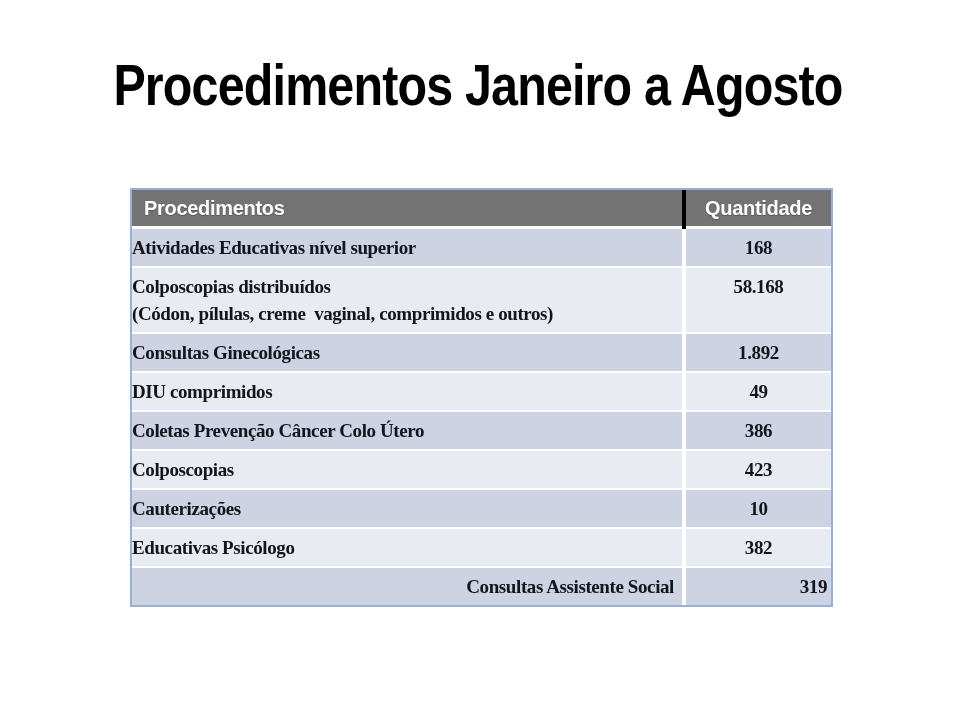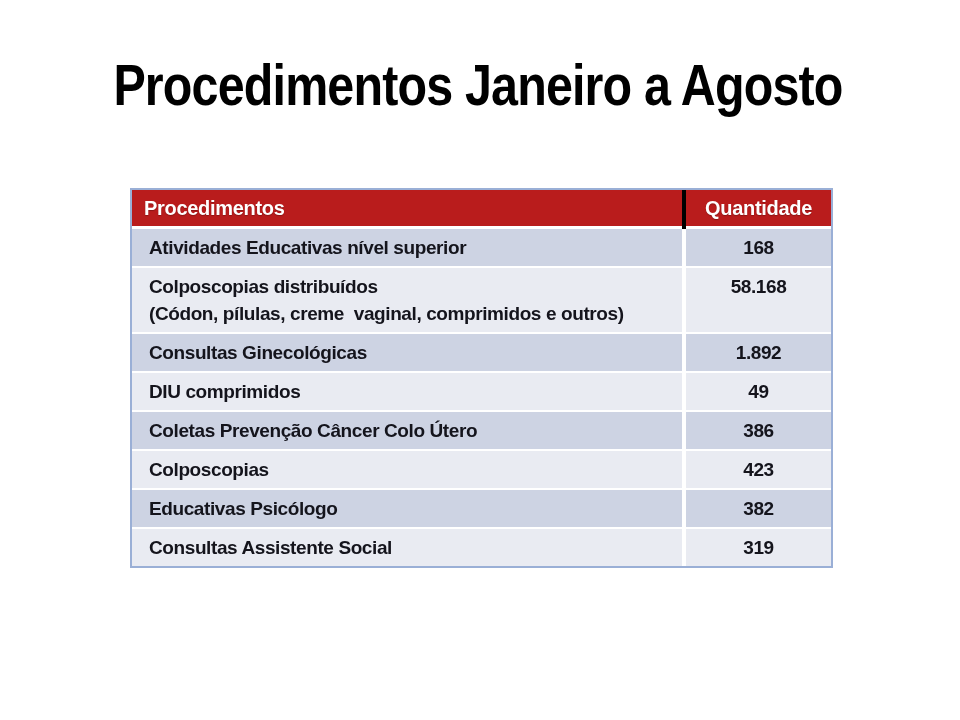--- a/index.html
+++ b/index.html
@@ -40,54 +40,55 @@
     }
     table.proc-table {
       width: 100%;
       border-collapse: collapse;
       table-layout: fixed;
     }
     table.proc-table th.proc-col { width: auto; }
     table.proc-table th.qty-col  { width: 147px; }
 
     thead th {
-      background: #b91c1c;
+      background: #737373;
       color: #ffffff;
       font-size: 20px;
       font-weight: bold;
       letter-spacing: -0.3px;
       text-align: left;
       padding: 7px 12px 6px 12px;
       border-bottom: 3px solid #ffffff;
       vertical-align: middle;
       text-shadow: 0 1px 1px rgba(0,0,0,0.25);
     }
     thead th.qty-col {
       text-align: center;
       border-left: 4px solid #000000;
     }
     tbody td {
       font-size: 19px;
       font-weight: bold;
       letter-spacing: -0.4px;
       color: #14141C;
-      padding: 5px 8px 5px 17px;
+      padding: 5px 8px 5px 0;
       border-bottom: 2px solid #ffffff;
       vertical-align: top;
       line-height: 27px;
+      font-family: Liberation Serif, serif;
     }
     tbody td.qty {
       text-align: center;
       border-left: 4px solid #ffffff;
       padding-left: 4px;
       padding-right: 4px;
     }
     tbody tr:nth-child(odd) td  { background: #CDD3E3; }
     tbody tr:nth-child(even) td { background: #E9EBF2; }
-    tbody tr:last-child td { border-bottom: none; }
+    tbody tr:last-child td { border-bottom: none; text-align: right; }
     .line {
       display: block;
       white-space: pre-wrap;
     }
   </style>
 </head>
 <body>
 
 <div class="slide">
 
@@ -139,20 +140,27 @@
         </tr>
         <tr>
           <td class="proc">
             <span class="line">Colposcopias</span>
             <span class="line"></span>
           </td>
           <td class="qty">423</td>
         </tr>
         <tr>
           <td class="proc">
+            <span class="line">Cauterizações</span>
+            <span class="line"></span>
+          </td>
+          <td class="qty">10</td>
+        </tr>
+        <tr>
+          <td class="proc">
             <span class="line">Educativas Psicólogo</span>
             <span class="line"></span>
           </td>
           <td class="qty">382</td>
         </tr>
         <tr>
           <td class="proc">
             <span class="line">Consultas Assistente Social</span>
             <span class="line"></span>
           </td>

